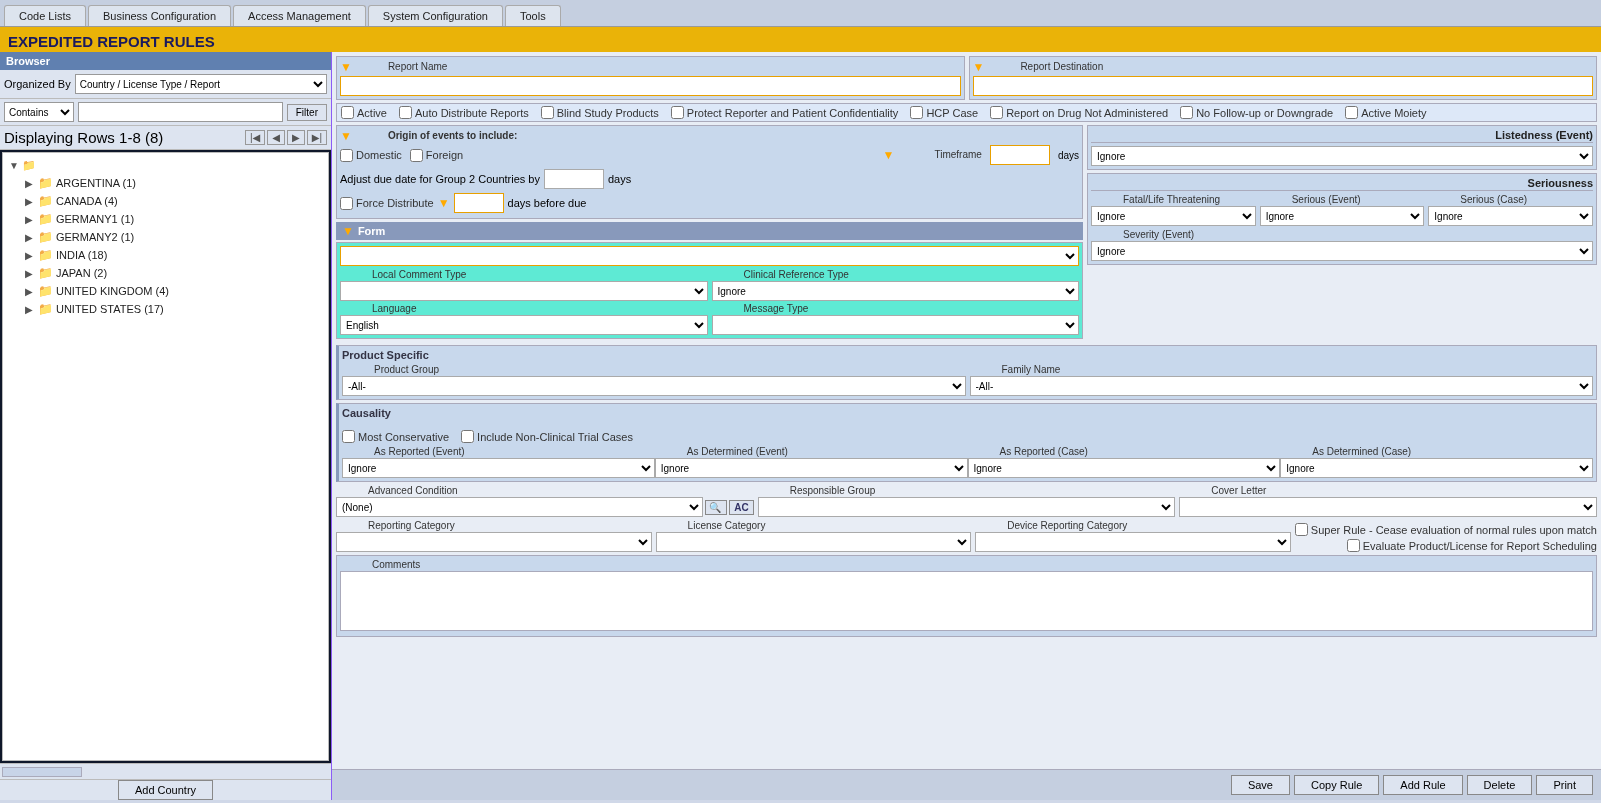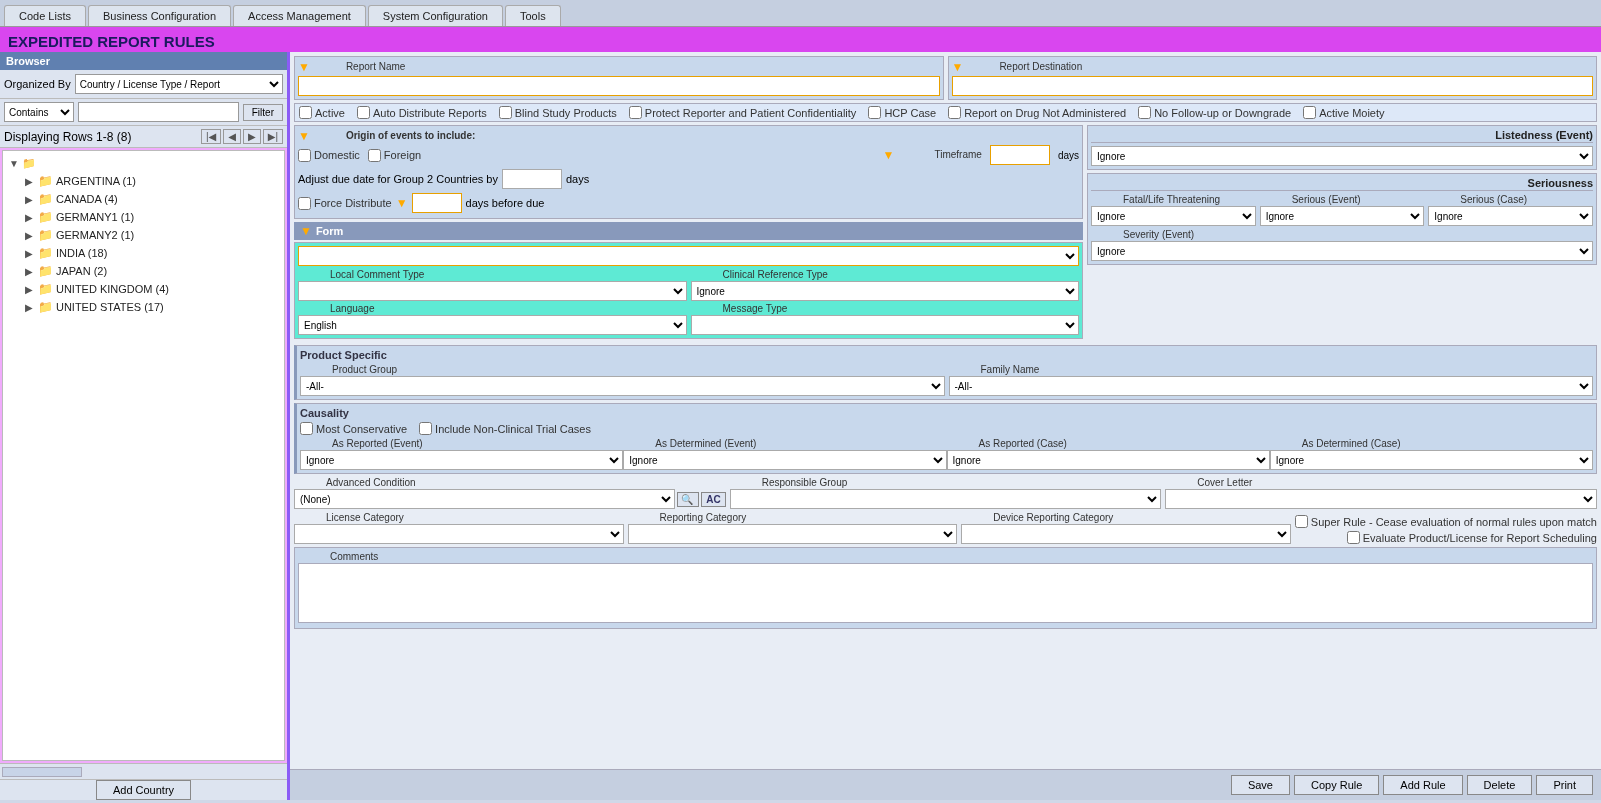--- a/index.html
+++ b/index.html
@@ -3,37 +3,37 @@
   <meta charset="utf-8">
   <style>
     * { box-sizing: border-box; margin: 0; padding: 0; font-family: Arial, sans-serif; font-size: 11px; }
     body { background: #d0d8e8; overflow: hidden; }
 
     
     .top-nav { display: flex; background: #c5cfe0; border-bottom: 1px solid #999; height: 27px; align-items: flex-end; padding-left: 4px; }
     .nav-tab { padding: 4px 14px; background: #dde4ee; border: 1px solid #aaa; border-bottom: none; cursor: pointer; font-size: 11px; color: #222; margin-right: 2px; border-radius: 3px 3px 0 0; }
 
     
-    .page-title { font-size: 15px; font-weight: bold; color: #1a1a5e; padding: 6px 8px 2px 8px; background: #d946ef; }
+    .page-title { font-size: 15px; font-weight: bold; color: #1a1a5e; padding: 6px 8px 2px 8px; background: #eab308; }
 
     
     .main-layout { display: flex; height: calc(100vh - 55px); }
 
     
-    .left-panel { width: 290px; background: #f0abfc; border-right: 3px solid #8b5cf6; display: flex; flex-direction: column; flex-shrink: 0; }
+    .left-panel { width: 332px; background: #0f172a; border-right: 1px solid #8b5cf6; display: flex; flex-direction: column; flex-shrink: 0; }
     .browser-header { background: #6080b0; color: white; font-weight: bold; padding: 3px 6px; font-size: 11px; }
     .organized-by-row { display: flex; align-items: center; padding: 4px 4px; gap: 4px; background: #dde4f0; border-bottom: 1px solid #bbb; }
     .organized-by-label { font-size: 11px; white-space: nowrap; }
     .organized-by-select { flex: 1; font-size: 10px; height: 20px; border: 1px solid #999; background: white; }
     .filter-row { display: flex; align-items: center; padding: 3px 4px; gap: 4px; background: #dde4f0; border-bottom: 1px solid #bbb; }
     .filter-select { width: 70px; height: 20px; font-size: 10px; border: 1px solid #999; background: white; }
     .filter-input { flex: 1; height: 20px; border: 1px solid #999; background: white; font-size: 10px; }
     .filter-button { padding: 2px 8px; background: #dde4f0; border: 1px solid #999; cursor: pointer; font-size: 10px; }
     .displaying-row { padding: 3px 4px; background: #dde4f0; border-bottom: 1px solid #bbb; display: flex; align-items: center; justify-content: space-between; }
-    .displaying-text { font-size: 12px; }
+    .displaying-text { font-size: 15px; }
     .nav-arrows { display: flex; gap: 2px; }
     .nav-arrow { padding: 1px 4px; background: #dde4f0; border: 1px solid #999; cursor: pointer; font-size: 10px; color: #555; }
 
     
     .tree-container { flex: 1; overflow-y: auto; overflow-x: auto; background: white; border: 1px solid #bbb; margin: 2px; padding: 2px; }
     .tree-root { padding: 2px 0; }
     .tree-item { padding: 2px 0 2px 4px; cursor: pointer; display: flex; align-items: center; gap: 3px; white-space: nowrap; }
     .tree-group-icon { color: #c0a000; font-size: 12px; }
     .tree-folder { color: #e8a000; }
     .tree-label { font-size: 11px; color: #222; }
@@ -368,21 +368,21 @@
           <div>
             <div class="field-label">Family Name</div>
             <select class="select-input">
               <option>-All-</option>
             </select>
           </div>
         </div>
       </div>
 
       <div style="background:#c8d8ec; border:1px solid #aab; border-left:3px solid #8899bb; padding:3px; margin-bottom:3px;">
-        <div style="font-size:11px; color:#334; font-weight:bold; margin-bottom:3px;">Causality</div>
+        <div style="font-size:11px; color:#334; font-weight:bold; margin-bottom:11px;">Causality</div>
         <div style="display:flex; gap:12px; margin-bottom:3px;">
           <label class="checkbox-label">
             <input type="checkbox" style="">
             <span>Most Conservative</span>
           </label>
           <label class="checkbox-label">
             <input type="checkbox" style="">
             <span>Include Non-Clinical Trial Cases</span>
           </label>
         </div>
@@ -434,27 +434,27 @@
         <div>
           <div class="field-label">Cover Letter</div>
           <select class="select-input">
             <option></option>
           </select>
         </div>
       </div>
 
       <div style="display:flex; gap:4px; margin-bottom:3px; align-items:flex-end;">
         <div style="flex:1;">
-          <div class="field-label">License Category</div>
+          <div class="field-label">Reporting Category</div>
           <select class="select-input">
             <option></option>
           </select>
         </div>
         <div style="flex:1;">
-          <div class="field-label">Reporting Category</div>
+          <div class="field-label">License Category</div>
           <select class="select-input">
             <option></option>
           </select>
         </div>
         <div style="flex:1;">
           <div class="field-label">Device Reporting Category</div>
           <select class="select-input">
             <option></option>
           </select>
         </div>

